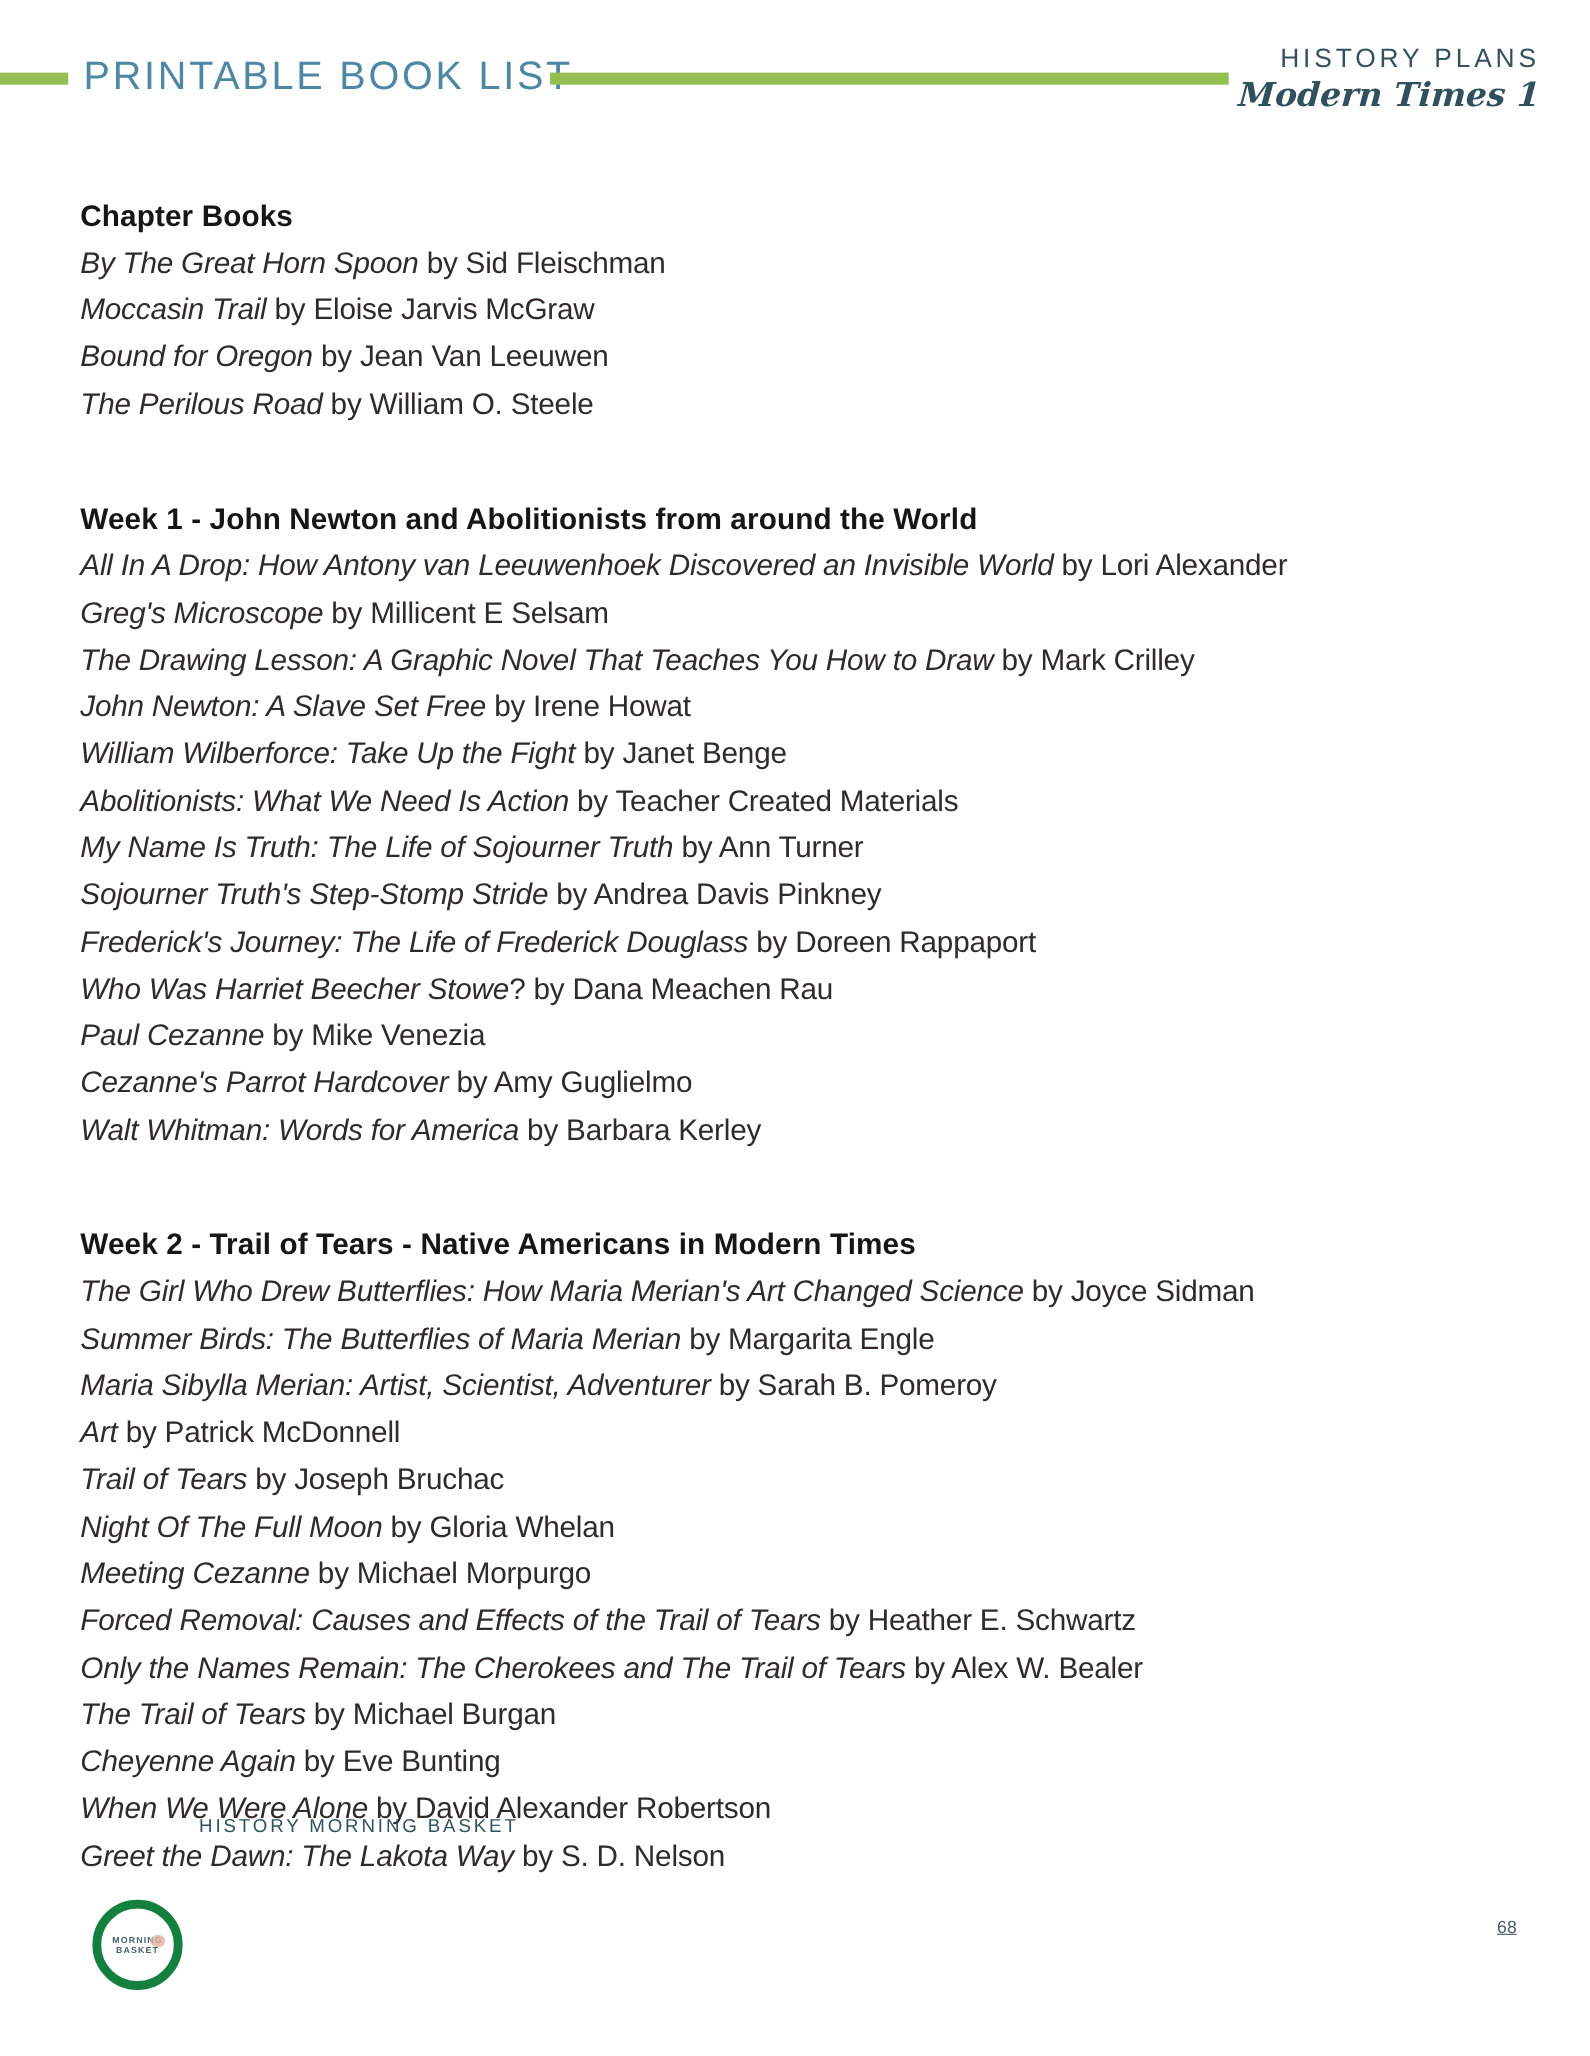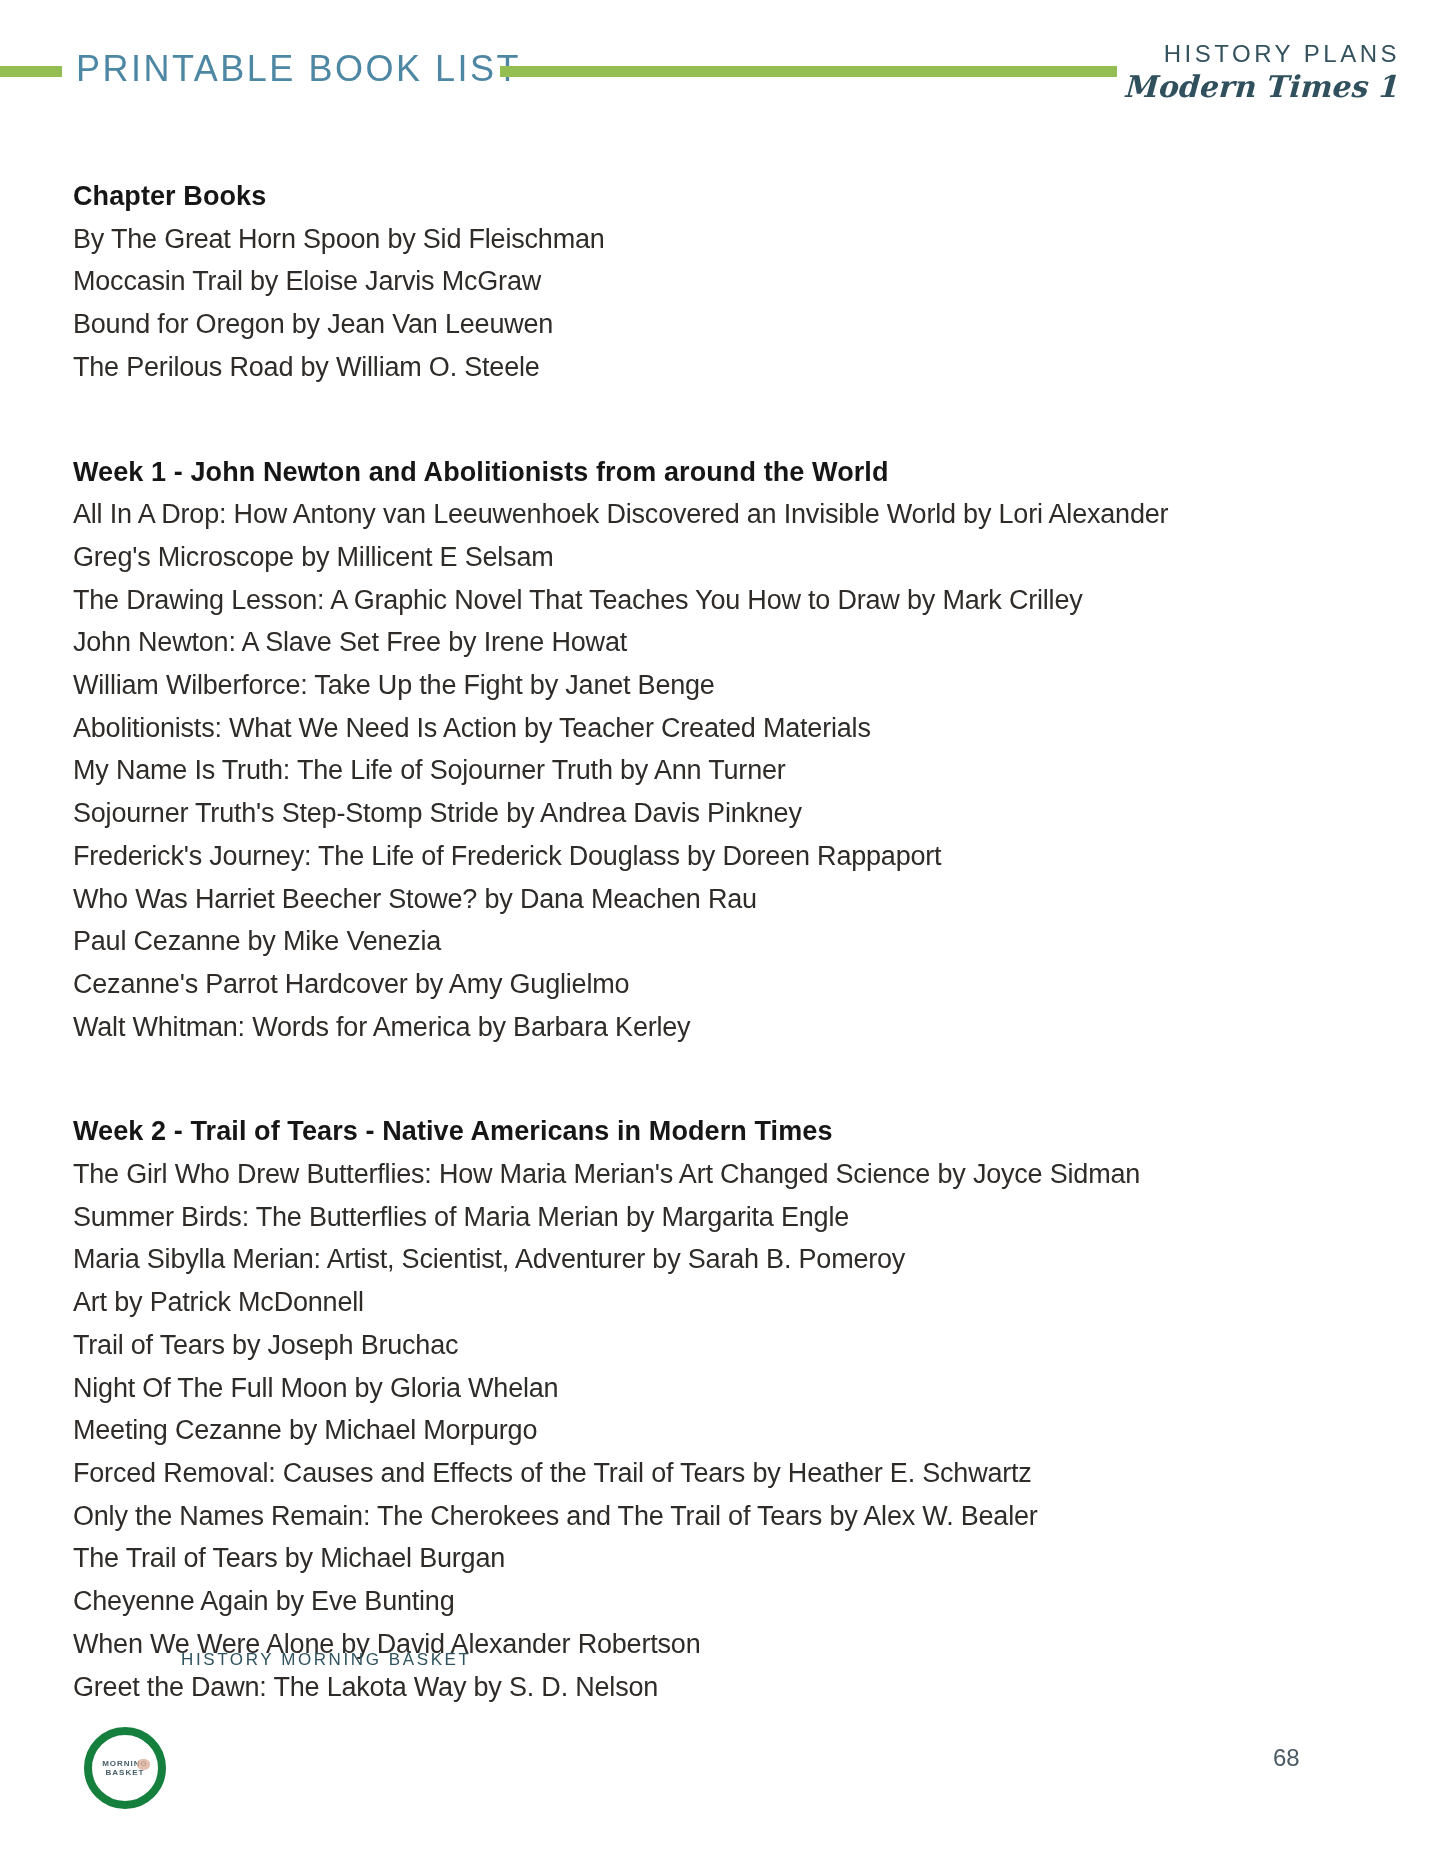--- a/index.html
+++ b/index.html
@@ -42,21 +42,21 @@
     font-size: 27px; line-height: 42.7px; letter-spacing: -0.2px;
     font-weight: 300;
   }
   .book-section { margin: 62px 0 0 0; }
   .book-section:first-child { margin-top: 0; }
   .section-heading {
     margin: 0; font-size: 27px; font-weight: 700; line-height: 42.7px;
     color: #161616; letter-spacing: 0.1px; white-space: nowrap;
   }
   .book-line { margin: 0; white-space: nowrap; }
-  .book-title { }
+  .book-title { font-style: italic; }
 
   
   .logo-circle {
     position: absolute; left: 84px; top: 1727px;
     width: 66px; height: 66px;
     border: 8px solid #15803d; border-radius: 50%;
     background: #ffffff;
     display: flex; align-items: center; justify-content: center;
     overflow: hidden;
   }
@@ -68,22 +68,22 @@
     position: absolute; right: 8px; top: 24px;
     width: 13px; height: 11px; border-radius: 45%;
     background: #ddb29b; opacity: 0.8;
   }
   .footer-brand {
     position: absolute; left: 181px; top: 1650px;
     font-size: 17px; letter-spacing: 2.6px; font-weight: 400;
     color: #2e525e; white-space: nowrap;
   }
   .page-number {
-    position: absolute; left: 1273px; top: 1744px;
-    font-size: 24px; color: #4a5a63;
+    position: absolute; left: 1361px; top: 1744px;
+    font-size: 16px; color: #4a5a63; text-decoration: underline;
   }
 </style>
 </head>
 <body>
 
 <div class="page">
 
   <header>
     <div class="rule rule-left"></div>
     <h1 class="page-title">PRINTABLE BOOK LIST</h1>

